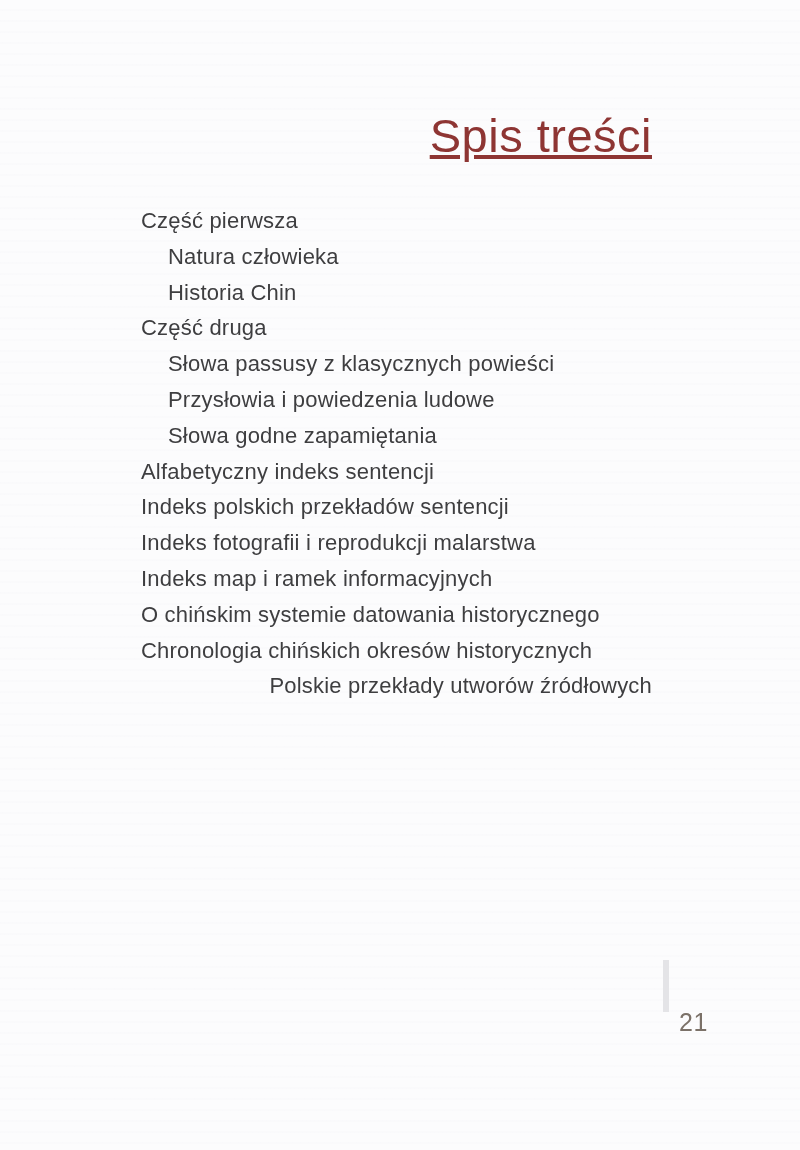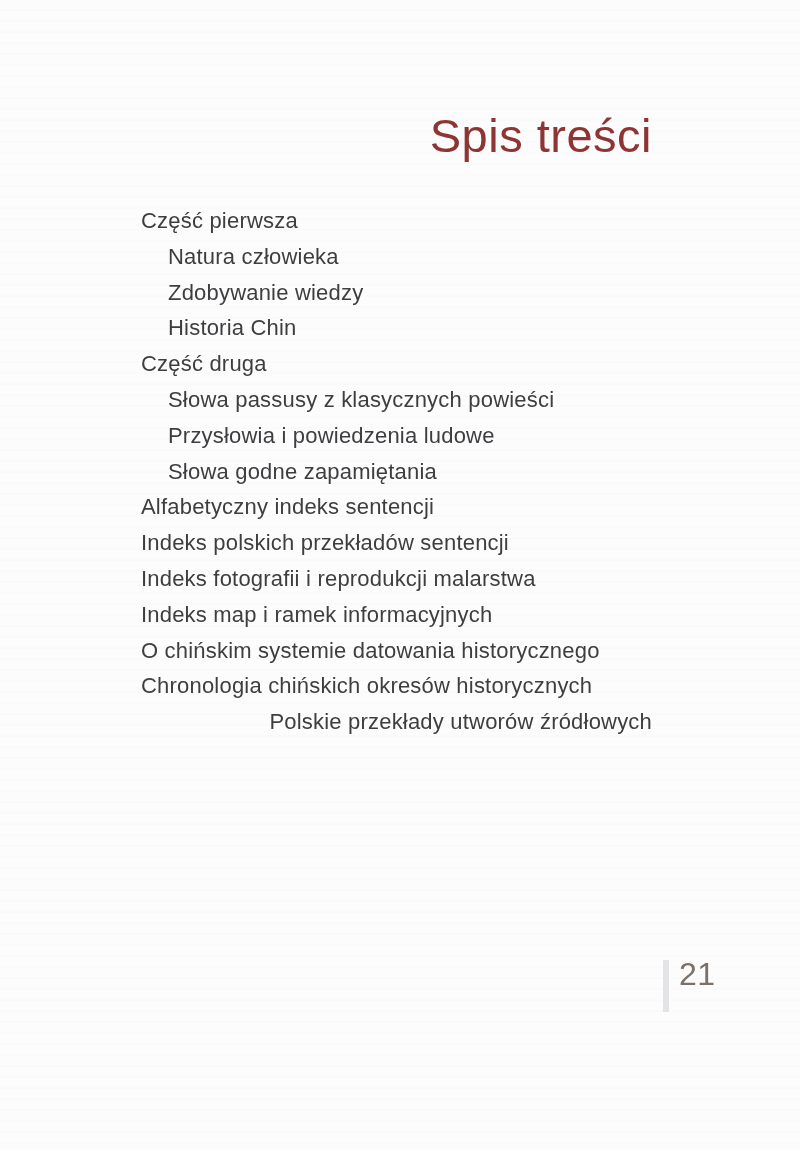--- a/index.html
+++ b/index.html
@@ -50,36 +50,35 @@
   .footer-bar {
     position: absolute;
     left: 663px;
     top: 960px;
     width: 6px;
     height: 52px;
   }
   .page-number {
     position: absolute;
     left: 679px;
-    top: 956px;
-    font-size: 32px;
+    top: 1008px;
+    font-size: 25px;
     letter-spacing: 0.5px;
   }
 </style>
 </head>
 <body>
 
 <div class="page">
 
-  <h1 class="title" style="color: rgb(142, 53, 51);">Spis treści</h1>
+  <h1 class="title" style="color: rgb(142, 53, 51); text-decoration: underline;">Spis treści</h1>
 
   <div class="toc" id="toc" style="color: rgb(62, 62, 64);">
       <div class="toc-entry part">Część pierwsza</div>
       <div class="toc-entry chapter">Natura człowieka</div>
-      <div class="toc-entry chapter">Zdobywanie wiedzy</div>
       <div class="toc-entry chapter">Historia Chin</div>
       <div class="toc-entry part">Część druga</div>
       <div class="toc-entry chapter">Słowa passusy z klasycznych powieści</div>
       <div class="toc-entry chapter">Przysłowia i powiedzenia ludowe</div>
       <div class="toc-entry chapter">Słowa godne zapamiętania</div>
       <div class="toc-entry index gap">Alfabetyczny indeks sentencji</div>
       <div class="toc-entry index">Indeks polskich przekładów sentencji</div>
       <div class="toc-entry index">Indeks fotografii i reprodukcji malarstwa</div>
       <div class="toc-entry index">Indeks map i ramek informacyjnych</div>
       <div class="toc-entry index">O chińskim systemie datowania historycznego</div>

